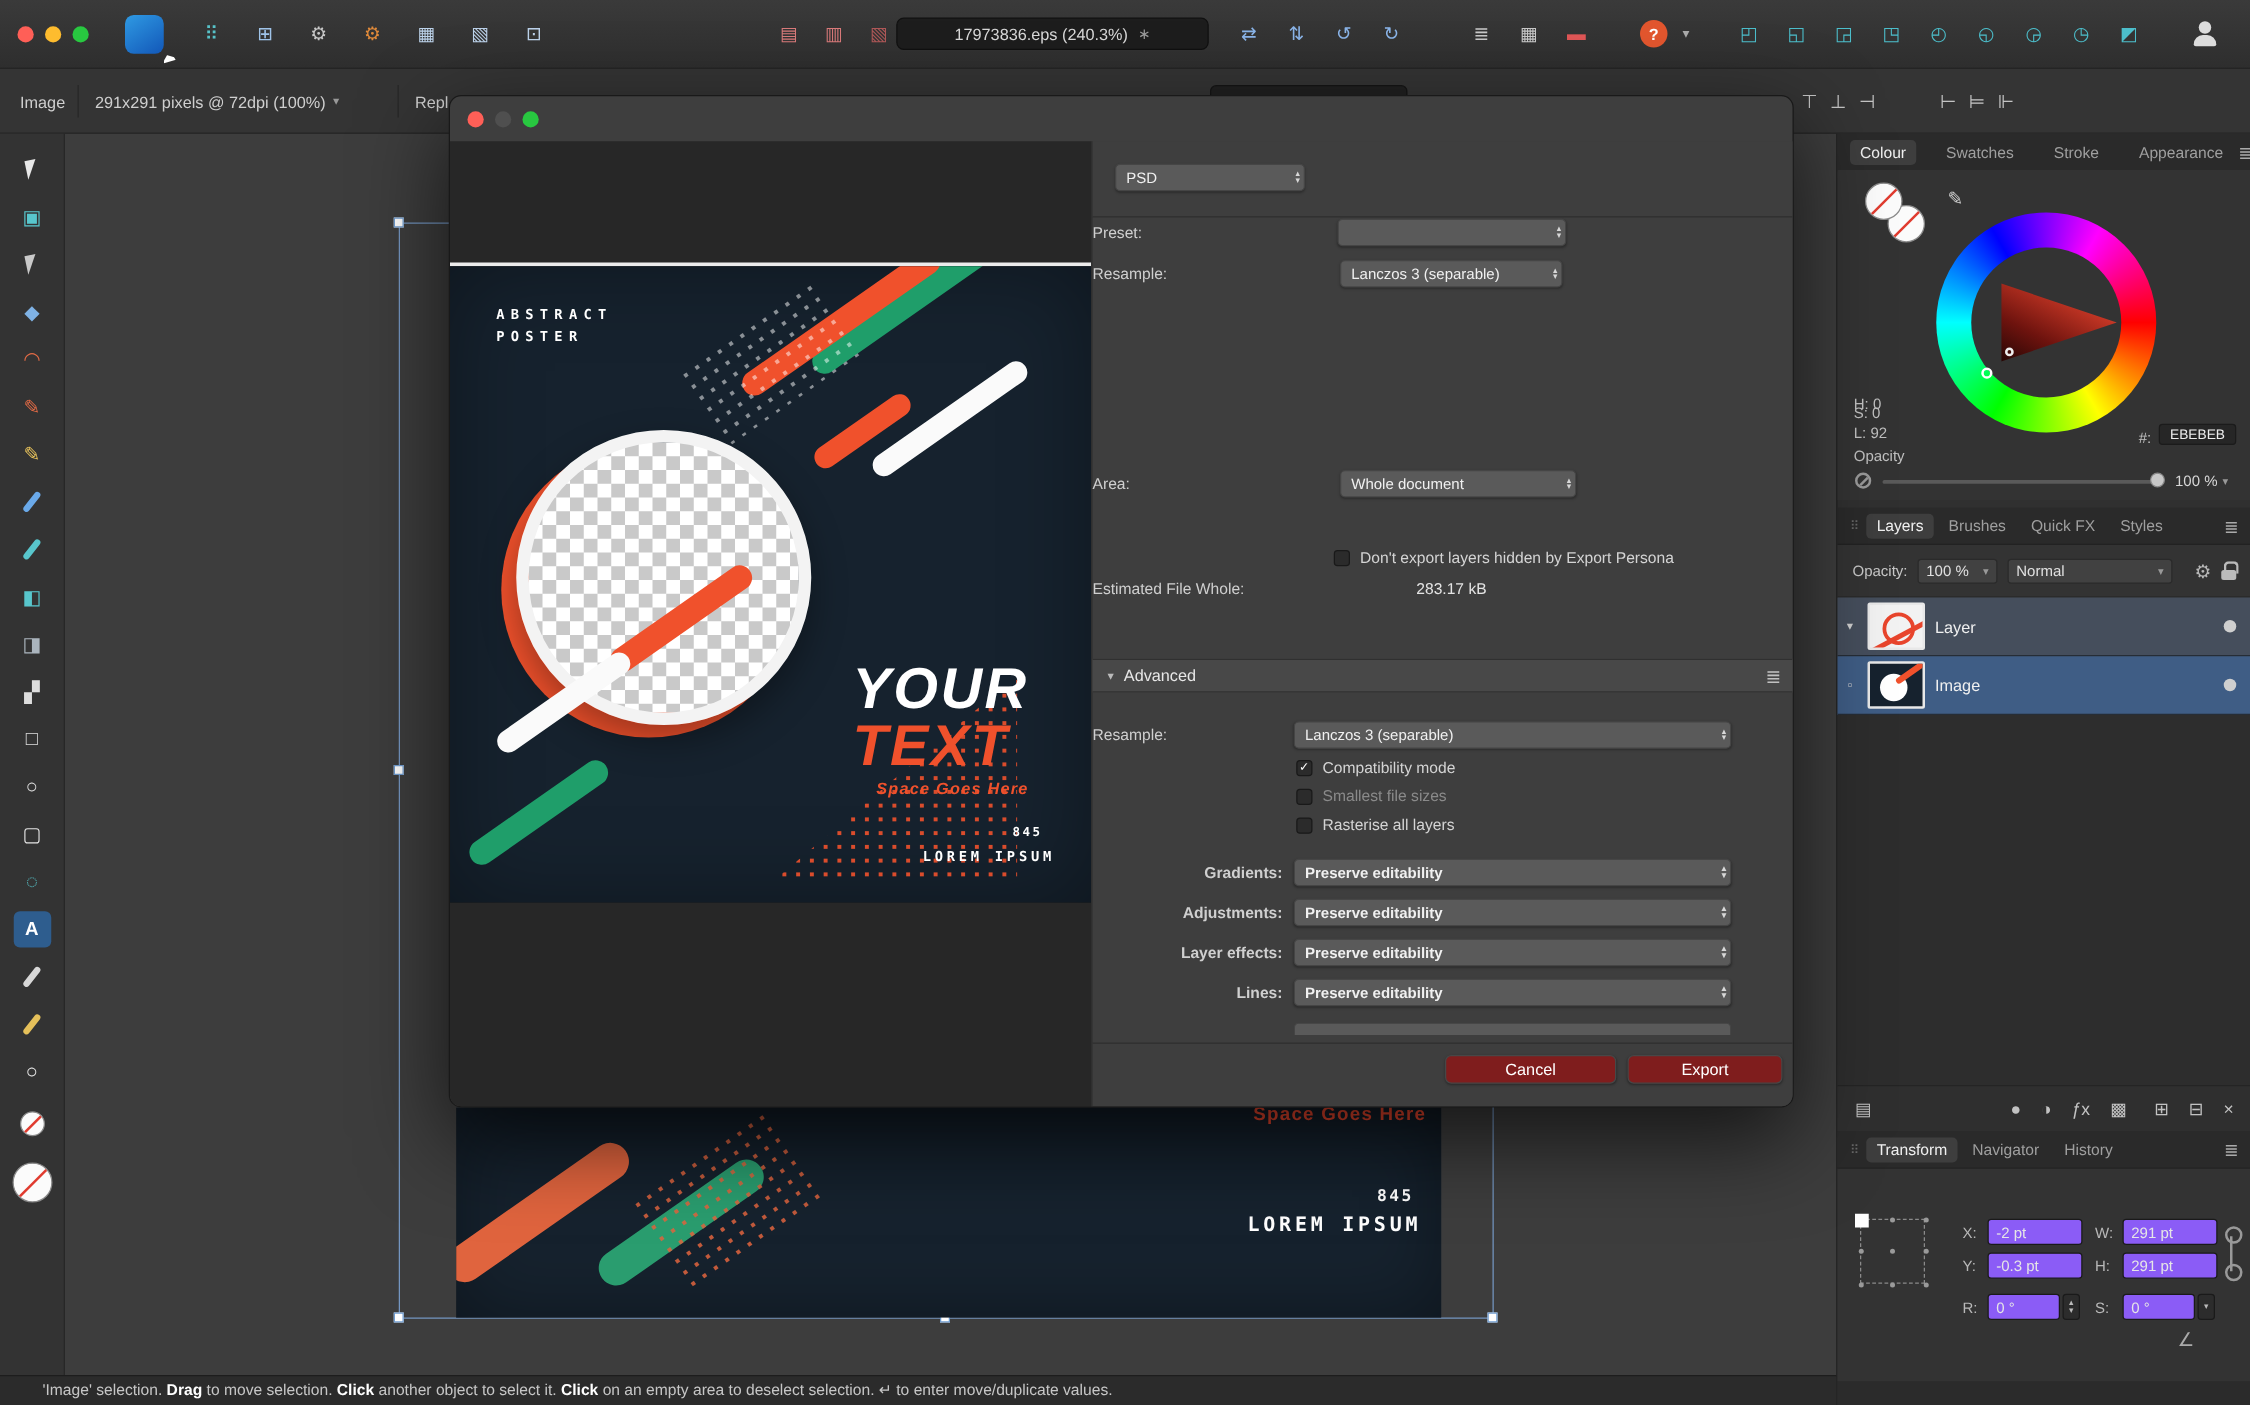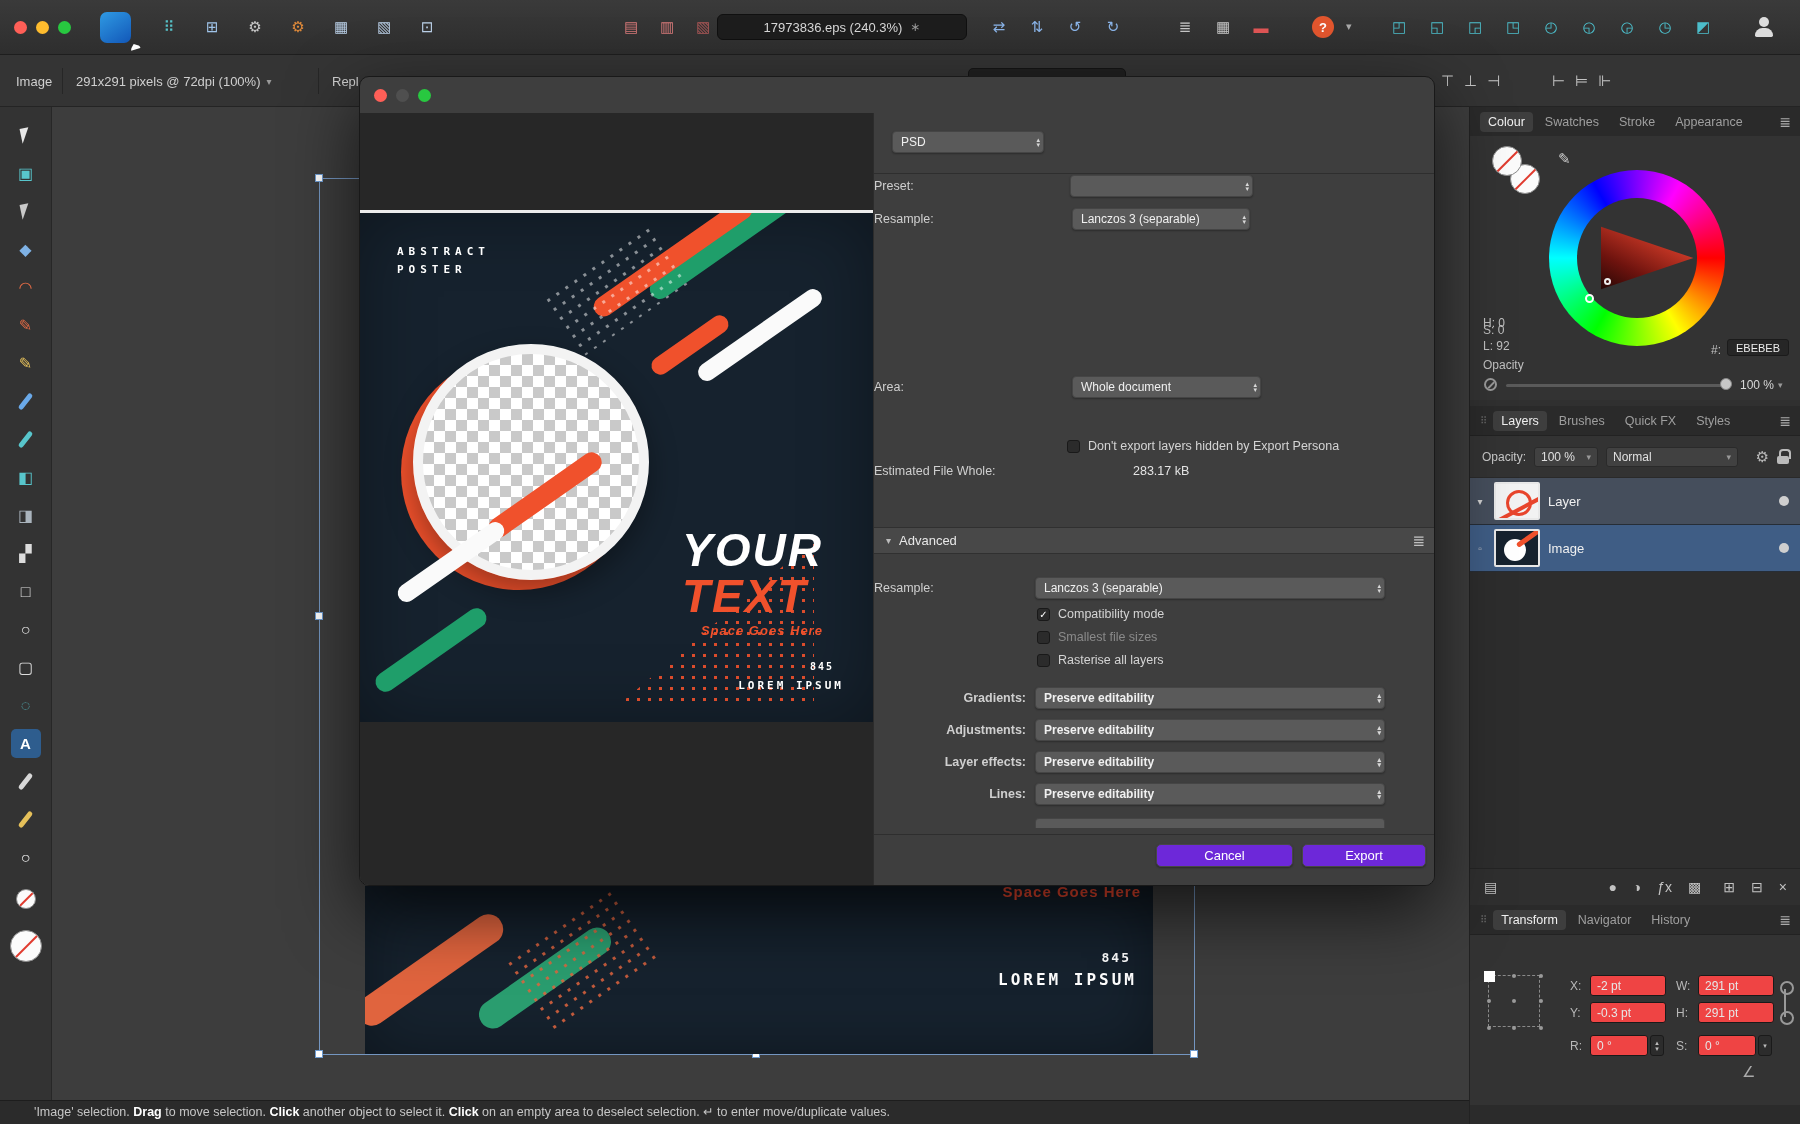--- a/index.html
+++ b/index.html
@@ -109,21 +109,21 @@
   .cb-row { display:flex; align-items:center; gap:8px; height:16px; margin-bottom:7px; font-size:12.5px; color:#d4d4d4; }
   .cb-box { width:13px; height:13px; background:#2b2b2b; border:1px solid #191919; border-radius:3px;
     display:flex; align-items:center; justify-content:center; font-size:10px; color:#fff; flex:0 0 auto; }
   .cb-row.dim { color:#8a8a8a; }
   .adv-rows { position:absolute; left:0; top:574px; width:563px;font-weight:bold; }
   .adv-row { display:flex; align-items:center; margin-bottom:10px; }
   .adv-label { flex:0 0 152px; text-align:right; margin-right:9px; font-size:12.5px; color:#cfcfcf; }
   .dd-static { position:relative; width:350px; }
   .sliver { position:absolute; left:161px; top:705px; width:350px; height:10px; background:#5a5a5a; border:1px solid #454545;
     border-bottom:none; border-radius:4px 4px 0 0; }
-  .btn { position:absolute; height:23px; border-radius:5px; background:#6d28d9; border:1px solid #474747;
+  .btn { position:absolute; height:23px; border-radius:5px; background:#7f1d1d; border:1px solid #474747;
     display:flex; align-items:center; justify-content:center; font-size:13px; color:#fff; box-shadow:0 1px 2px rgba(0,0,0,.35); }
 
   
   .rpanel { left:1469px; top:107px; width:331px; height:1017px; background:#303030; border-left:1px solid #222; z-index:4; }
   .tabrow { position:absolute; left:0; width:331px; height:30px; background:#2a2a2a; border-bottom:1px solid #222;
     display:flex; align-items:center; padding:0 10px; gap:4px; font-size:12.5px; color:#9f9f9f; }
   .tab { padding:3px 8px; border-radius:4px; white-space:nowrap; }
   .tab.active { background:#3e3e3e; color:#f0f0f0; }
   .grip { color:#666; font-size:10px; margin-right:2px; }
   .pmenu { margin-left:auto; color:#aaa; font-size:14px; }
@@ -178,21 +178,21 @@
   .layers-footer { position:absolute; left:0; top:761px; width:331px; height:37px; background:#2f2f2f; border-top:1px solid #242424;
     display:flex; align-items:center; padding:0 14px; color:#c2c2c2; }
   .lf-group { display:flex; gap:16px; align-items:center; font-size:14px; }
 
   .transform-sec { position:absolute; left:0; top:828px; width:331px; height:170px; background:#333; }
   .anchor { position:absolute; left:14px; top:36px; width:62px; height:62px; }
   .anchor .dashed { position:absolute; left:4px; top:4px; width:52px; height:52px; border:1px dashed #8a8a8a; }
   .anchor .sq { position:absolute; width:11px; height:11px; background:#fff; left:0; top:0; }
   .anchor .dotc { position:absolute; width:4px; height:4px; border-radius:50%; background:#9a9a9a; }
   .tlabel { position:absolute; font-size:12px; color:#b8b8b8; }
-  .tinput { position:absolute; height:21px; background:#ef4444; border:1px solid #1a1a1a; border-radius:3px; font-size:12px;
+  .tinput { position:absolute; height:21px; background:#8b5cf6; border:1px solid #1a1a1a; border-radius:3px; font-size:12px;
     color:#e6e6e6; display:flex; align-items:center; padding:0 6px; }
   .stepper { position:absolute; width:14px; height:21px; background:#2c2c2c; border:1px solid #1a1a1a; border-radius:3px;
     display:flex; flex-direction:column; align-items:center; justify-content:center; font-size:7px; line-height:6px; color:#bbb; }
   .chain { position:absolute; left:309px; top:46px; width:12px; height:44px; }
   .chain::before, .chain::after { content:""; position:absolute; left:1px; width:10px; height:10px; border:2px solid #999; border-radius:50%; }
   .chain::before { top:0; } .chain::after { bottom:0; }
   .chain i { position:absolute; left:5px; top:8px; width:2px; height:28px; background:#999; }
   .shear { position:absolute; left:272px; top:128px; color:#aaa; font-size:15px; }
   .panel-bottom { position:absolute; left:0; top:998px; width:331px; height:19px; background:#2b2b2b; }
 
@@ -655,21 +655,21 @@
     <div class="hdivider" style="top:721px"></div>
 
     <div class="btn" style="left:282px;top:731px;width:137px">Cancel</div>
     <div class="btn" style="left:428px;top:731px;width:124px">Export</div>
   </div>
 </div>
 
 <div class="rpanel abs">
 
   <div class="tabrow" style="top:0">
-    <div style="display:flex;gap:4px">
+    <div style="display:flex;gap:16px">
       <div class="tab active">Colour</div>
         <div class="tab">Swatches</div>
         <div class="tab">Stroke</div>
         <div class="tab">Appearance</div>
     </div>
     <span class="pmenu">≣</span>
   </div>
 
   <div class="color-sec">
     <div class="cwell" style="left:22px;top:10px;z-index:2"></div>

